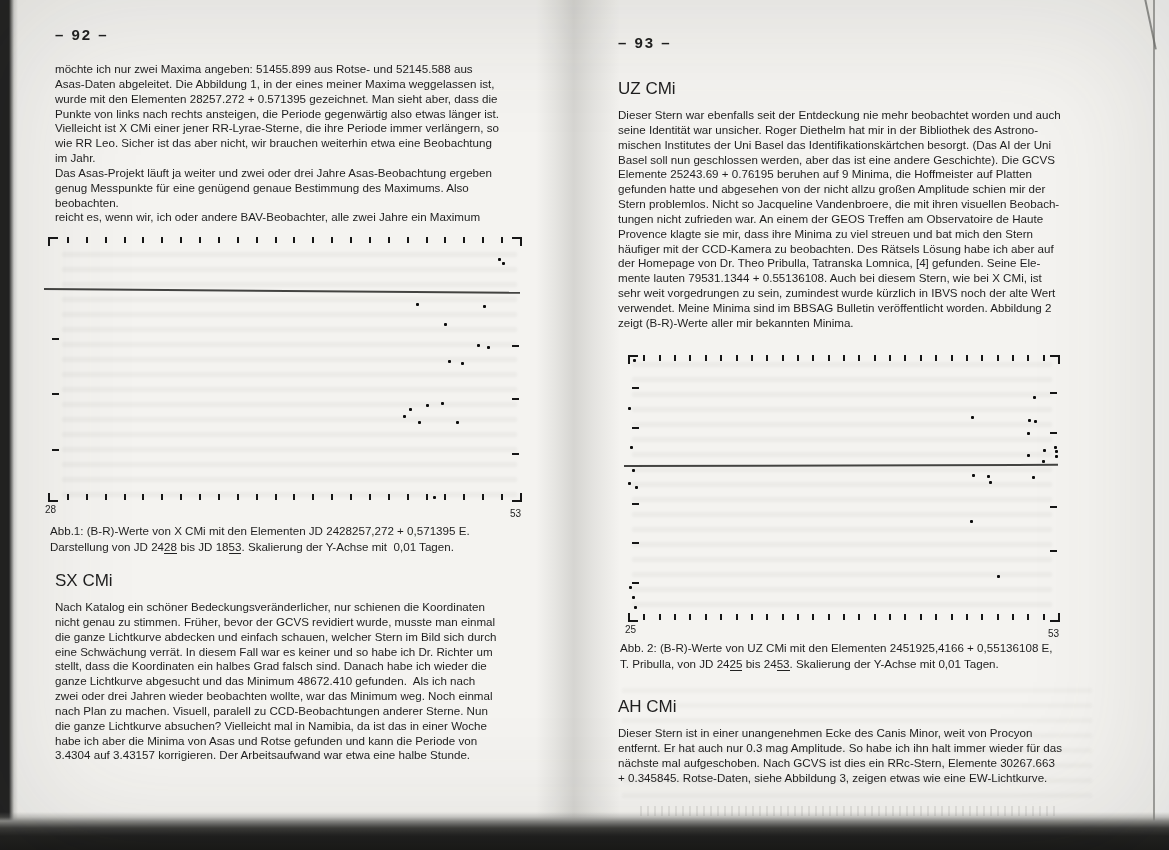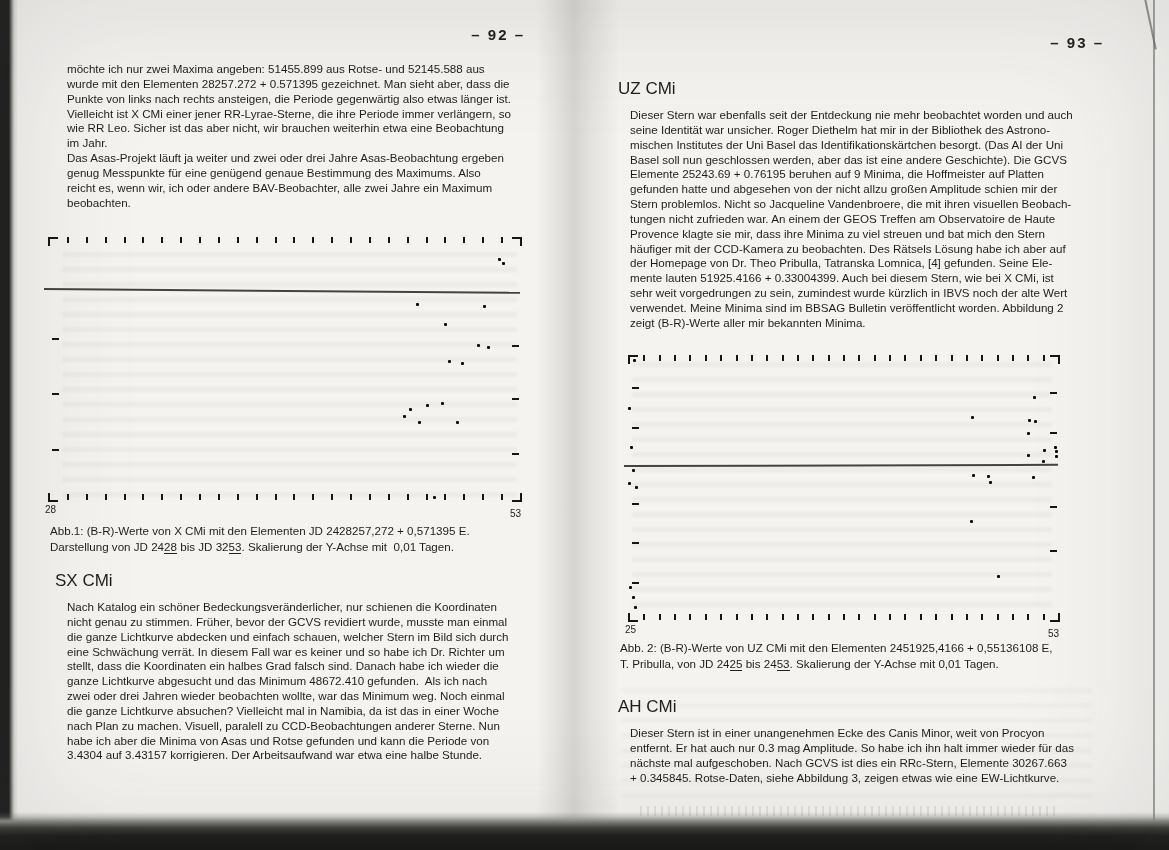--- a/index.html
+++ b/index.html
@@ -16,22 +16,22 @@
     background:linear-gradient(90deg,#1f1f1f 0 9px,#6e6e6c 11px,rgba(160,160,158,.35) 14px,rgba(0,0,0,0) 18px);z-index:30;}
   .edge-bottom{left:0;top:804px;width:1169px;height:46px;
     background:linear-gradient(180deg,rgba(0,0,0,0) 0 8px,rgba(120,120,116,.35) 13px,#8c8c89 17px,#3a3a38 24px,#1d1d1c 32px,#161615 46px);z-index:31;}
   .gutter{left:536px;top:0;width:84px;height:850px;
     background:linear-gradient(90deg,rgba(0,0,0,0) 0,rgba(110,110,105,.10) 22%,rgba(105,105,100,.22) 45%,rgba(110,110,105,.12) 68%,rgba(0,0,0,0) 100%);z-index:20;}
   .edge-right{right:0;top:0;width:14px;height:850px;background:#f7f7f5;border-left:2px solid #a3a3a0;z-index:30;}
   .corner-line{left:1149px;top:-6px;width:2px;height:56px;background:#6f6f6c;transform:rotate(-12deg);opacity:.75;z-index:32;}
   .bleed{background:repeating-linear-gradient(180deg,rgba(135,135,128,.13) 0 5px,rgba(0,0,0,0) 5px 15px);filter:blur(1.3px);opacity:.55;z-index:1;pointer-events:none;}
   .speckle{background:repeating-linear-gradient(90deg,rgba(90,90,86,.25) 0 2px,rgba(0,0,0,0) 2px 7px);filter:blur(.6px);opacity:.5;z-index:29;}
   
-  .page-num{font-size:15px;font-weight:700;letter-spacing:2px;text-align:right;z-index:5;}
-  .para{font-size:11.6px;line-height:14.85px;z-index:5;margin-left:12px;}
+  .page-num{font-size:15px;font-weight:700;letter-spacing:2px;text-align:left;z-index:5;}
+  .para{font-size:11.6px;line-height:14.85px;z-index:5;}
   .tline{white-space:pre;}
   .heading{font-size:17px;z-index:5;}
   .caption{font-size:11.6px;line-height:16px;z-index:5;}
   .cap-line{white-space:pre;}
   .u{border-bottom:1.2px solid #222;}
   
   .chart{z-index:4;}
   .chart .tick{position:absolute;width:2px;height:6px;background:#161616;}
   .chart .ydash{position:absolute;width:7px;height:2px;background:#161616;}
   .chart .dot{position:absolute;width:3px;height:3px;background:#0d0d0d;border-radius:1px;}
@@ -56,29 +56,30 @@
 
 <div class="abs bleed" style="left:62px;top:252px;width:455px;height:245px;"></div>
 <div class="abs bleed" style="left:632px;top:362px;width:420px;height:245px;"></div>
 <div class="abs bleed" style="left:622px;top:688px;width:470px;height:110px;opacity:.4;"></div>
 
 <div>
   <div class="abs page-num" style="left:55px;top:26px;width:470px;">–  92  –</div>
 
   <div class="abs para" style="left:55px;top:62px;width:482px;">
       <div class="tline">möchte ich nur zwei Maxima angeben: 51455.899 aus Rotse- und 52145.588 aus</div>
+      <div class="tline">Asas-Daten abgeleitet. Die Abbildung 1, in der eines meiner Maxima weggelassen ist,</div>
       <div class="tline">wurde mit den Elementen 28257.272 + 0.571395 gezeichnet. Man sieht aber, dass die</div>
       <div class="tline">Punkte von links nach rechts ansteigen, die Periode gegenwärtig also etwas länger ist.</div>
       <div class="tline">Vielleicht ist X CMi einer jener RR-Lyrae-Sterne, die ihre Periode immer verlängern, so</div>
       <div class="tline">wie RR Leo. Sicher ist das aber nicht, wir brauchen weiterhin etwa eine Beobachtung</div>
       <div class="tline">im Jahr.</div>
       <div class="tline">Das Asas-Projekt läuft ja weiter und zwei oder drei Jahre Asas-Beobachtung ergeben</div>
       <div class="tline">genug Messpunkte für eine genügend genaue Bestimmung des Maximums. Also</div>
+      <div class="tline">beobachten.</div>
       <div class="tline">reicht es, wenn wir, ich oder andere BAV-Beobachter, alle zwei Jahre ein Maximum</div>
-      <div class="tline">beobachten.</div>
     </div>
 
   <div class="abs chart" style="left:48px;top:232px;width:482px;height:292px;">
       <div class="tick" style="left: 18.88px; top: 5px; width: 2px; height: 6px;"></div>
       <div class="tick" style="left: 18.88px; top: 262px; width: 2px; height: 6px;"></div>
       <div class="tick" style="left: 37.76px; top: 5px; width: 2px; height: 6px;"></div>
       <div class="tick" style="left: 37.76px; top: 262px; width: 2px; height: 6px;"></div>
       <div class="tick" style="left: 56.64px; top: 5px; width: 2px; height: 6px;"></div>
       <div class="tick" style="left: 56.64px; top: 262px; width: 2px; height: 6px;"></div>
       <div class="tick" style="left: 75.52px; top: 5px; width: 2px; height: 6px;"></div>
@@ -149,35 +150,35 @@
       <div class="dot" style="left: 377.922px; top: 172.15px; width: 3px; height: 3px;"></div>
       <div class="dot" style="left: 360.93px; top: 176px; width: 3px; height: 3px;"></div>
       <div class="dot" style="left: 355.077px; top: 183.15px; width: 3px; height: 3px;"></div>
       <div class="dot" style="left: 369.992px; top: 189.2px; width: 3px; height: 3px;"></div>
       <div class="dot" style="left: 407.941px; top: 189.2px; width: 3px; height: 3px;"></div>
       <div class="dot" style="left: 385.096px; top: 264px; width: 3px; height: 3px;"></div>
     </div>
 
   <div class="abs caption" style="left:50px;top:523px;width:482px;">
     <div class="cap-line">Abb.1: (B-R)-Werte von X CMi mit den Elementen JD 2428257,272 + 0,571395 E.</div>
-    <div class="cap-line"><span>Darstellung von JD 24</span><span class="u">28</span><span> bis JD 32</span><span class="u">53</span><span>. Skalierung der Y-Achse mit  0,01 Tagen.</span></div>
+    <div class="cap-line"><span>Darstellung von JD 24</span><span class="u">28</span><span> bis JD 18</span><span class="u">53</span><span>. Skalierung der Y-Achse mit  0,01 Tagen.</span></div>
   </div>
 
   <div class="abs heading" style="left:55px;top:571px;">SX CMi</div>
 
   <div class="abs para" style="left:55px;top:600px;width:482px;">
       <div class="tline">Nach Katalog ein schöner Bedeckungsveränderlicher, nur schienen die Koordinaten</div>
       <div class="tline">nicht genau zu stimmen. Früher, bevor der GCVS revidiert wurde, musste man einmal</div>
       <div class="tline">die ganze Lichtkurve abdecken und einfach schauen, welcher Stern im Bild sich durch</div>
       <div class="tline">eine Schwächung verrät. In diesem Fall war es keiner und so habe ich Dr. Richter um</div>
       <div class="tline">stellt, dass die Koordinaten ein halbes Grad falsch sind. Danach habe ich wieder die</div>
       <div class="tline">ganze Lichtkurve abgesucht und das Minimum 48672.410 gefunden.  Als ich nach</div>
       <div class="tline">zwei oder drei Jahren wieder beobachten wollte, war das Minimum weg. Noch einmal</div>
+      <div class="tline">nach Plan zu machen. Visuell, paralell zu CCD-Beobachtungen anderer Sterne. Nun</div>
       <div class="tline">die ganze Lichtkurve absuchen? Vielleicht mal in Namibia, da ist das in einer Woche</div>
-      <div class="tline">nach Plan zu machen. Visuell, paralell zu CCD-Beobachtungen anderer Sterne. Nun</div>
       <div class="tline">habe ich aber die Minima von Asas und Rotse gefunden und kann die Periode von</div>
       <div class="tline">3.4304 auf 3.43157 korrigieren. Der Arbeitsaufwand war etwa eine halbe Stunde.</div>
     </div>
 </div>
 
 <div>
   <div class="abs page-num" style="left:618px;top:34px;width:486px;">–  93  –</div>
 
   <div class="abs heading" style="left:618px;top:79px;">UZ CMi</div>
 
@@ -186,21 +187,21 @@
       <div class="tline">seine Identität war unsicher. Roger Diethelm hat mir in der Bibliothek des Astrono-</div>
       <div class="tline">mischen Institutes der Uni Basel das Identifikationskärtchen besorgt. (Das AI der Uni</div>
       <div class="tline">Basel soll nun geschlossen werden, aber das ist eine andere Geschichte). Die GCVS</div>
       <div class="tline">Elemente 25243.69 + 0.76195 beruhen auf 9 Minima, die Hoffmeister auf Platten</div>
       <div class="tline">gefunden hatte und abgesehen von der nicht allzu großen Amplitude schien mir der</div>
       <div class="tline">Stern problemlos. Nicht so Jacqueline Vandenbroere, die mit ihren visuellen Beobach-</div>
       <div class="tline">tungen nicht zufrieden war. An einem der GEOS Treffen am Observatoire de Haute</div>
       <div class="tline">Provence klagte sie mir, dass ihre Minima zu viel streuen und bat mich den Stern</div>
       <div class="tline">häufiger mit der CCD-Kamera zu beobachten. Des Rätsels Lösung habe ich aber auf</div>
       <div class="tline">der Homepage von Dr. Theo Pribulla, Tatranska Lomnica, [4] gefunden. Seine Ele-</div>
-      <div class="tline">mente lauten 51925.4166 + 0.33004399. Auch bei diesem Stern, wie bei X CMi, ist</div>
+      <div class="tline">mente lauten 79531.1344 + 0.55136108. Auch bei diesem Stern, wie bei X CMi, ist</div>
       <div class="tline">sehr weit vorgedrungen zu sein, zumindest wurde kürzlich in IBVS noch der alte Wert</div>
       <div class="tline">verwendet. Meine Minima sind im BBSAG Bulletin veröffentlicht worden. Abbildung 2</div>
       <div class="tline">zeigt (B-R)-Werte aller mir bekannten Minima.</div>
     </div>
 
   <div class="abs chart" style="left:628px;top:350px;width:444px;height:294px;">
       <div class="tick" style="left: 15.3571px; top: 5px; width: 2px; height: 6px;"></div>
       <div class="tick" style="left: 15.3571px; top: 264px; width: 2px; height: 6px;"></div>
       <div class="tick" style="left: 30.7143px; top: 5px; width: 2px; height: 6px;"></div>
       <div class="tick" style="left: 30.7143px; top: 264px; width: 2px; height: 6px;"></div>

